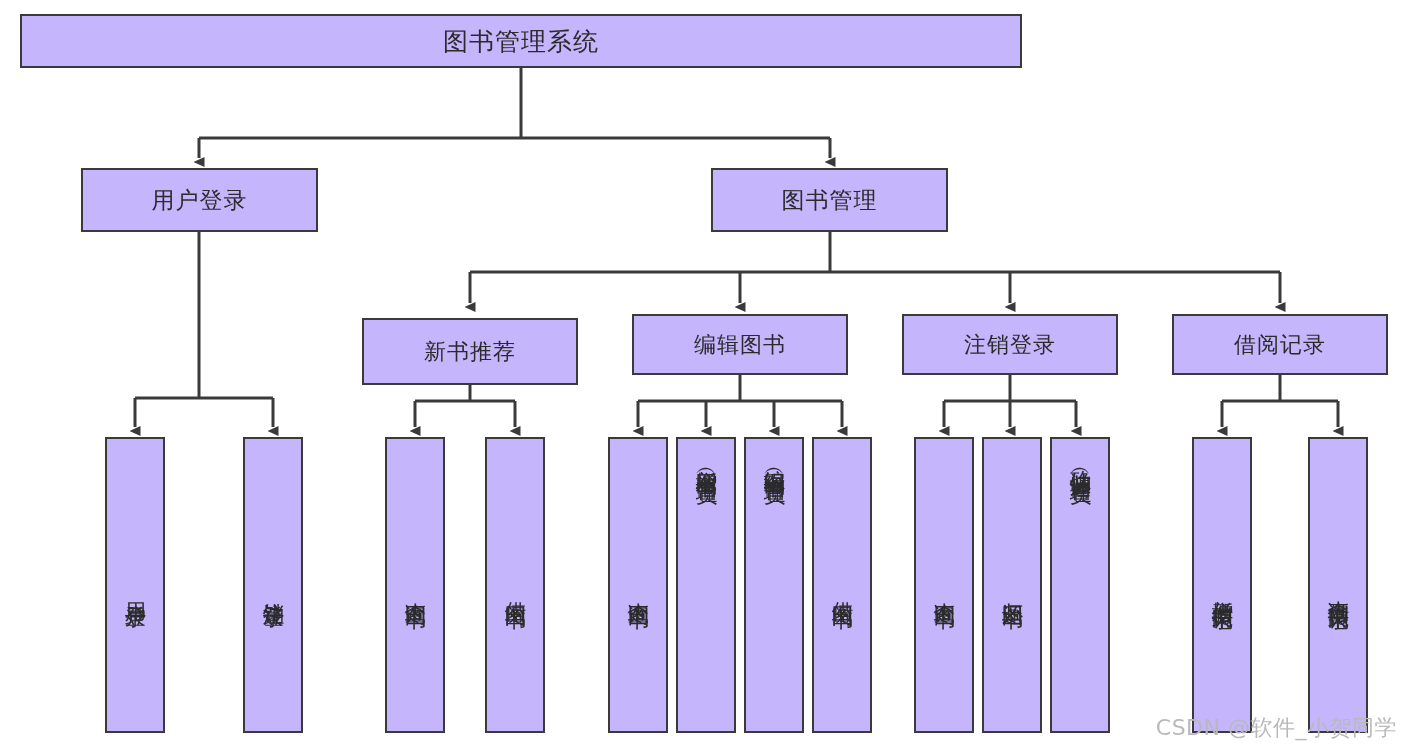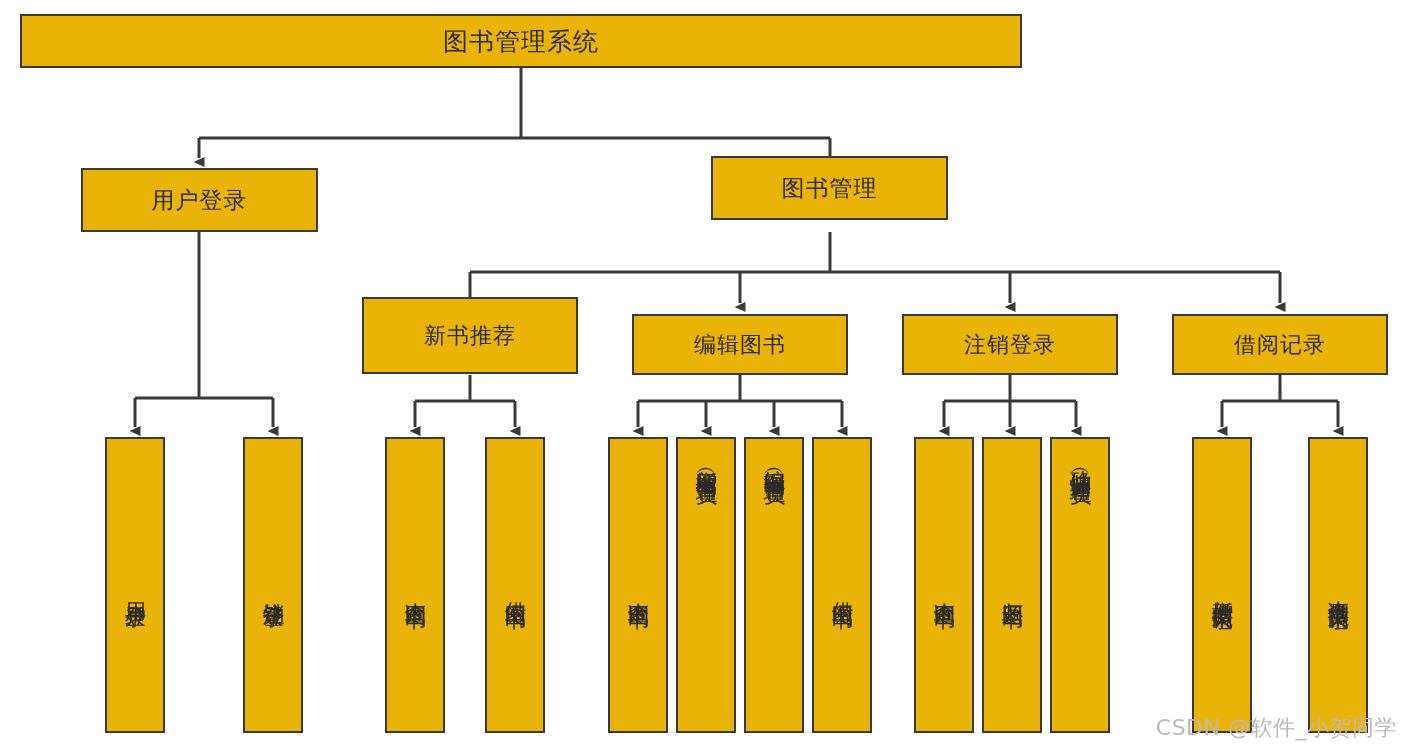--- a/index.html
+++ b/index.html
@@ -20,21 +20,21 @@
     left: 0;
     top: 0;
     width: 1405px;
     height: 747px;
     pointer-events: none;
   }
   .node {
     position: absolute;
     box-sizing: border-box;
     border: 2.5px solid #3a3a3a;
-    background: #eab308;
+    background: #c4b5fd;
     display: flex;
     align-items: center;
     justify-content: center;
     color: #2b2b2b;
     z-index: 2;
   }
   .node.root {
     font-size: 25px;
     letter-spacing: 1px;
   }
@@ -141,25 +141,25 @@
     </g>
   </svg>
 
   <div class="node root" style="left:20px; top:14px; width:1002px; height:54px;">
     <span>图书管理系统</span>
   </div>
 
   <div class="node lvl2" style="left:81px; top:168px; width:237px; height:64px;">
     <span>用户登录</span>
   </div>
-  <div class="node lvl2" style="left:711px; top:156px; width:237px; height:64px;">
+  <div class="node lvl2" style="left:711px; top:168px; width:237px; height:64px;">
     <span>图书管理</span>
   </div>
 
-  <div class="node lvl3" style="left:362px; top:297px; width:216px; height:77px;">
+  <div class="node lvl3" style="left:362px; top:318px; width:216px; height:67px;">
     <span>新书推荐</span>
   </div>
   <div class="node lvl3" style="left:632px; top:314px; width:216px; height:61px;">
     <span>编辑图书</span>
   </div>
   <div class="node lvl3" style="left:902px; top:314px; width:216px; height:61px;">
     <span>注销登录</span>
   </div>
   <div class="node lvl3" style="left:1172px; top:314px; width:216px; height:61px;">
     <span>借阅记录</span>

